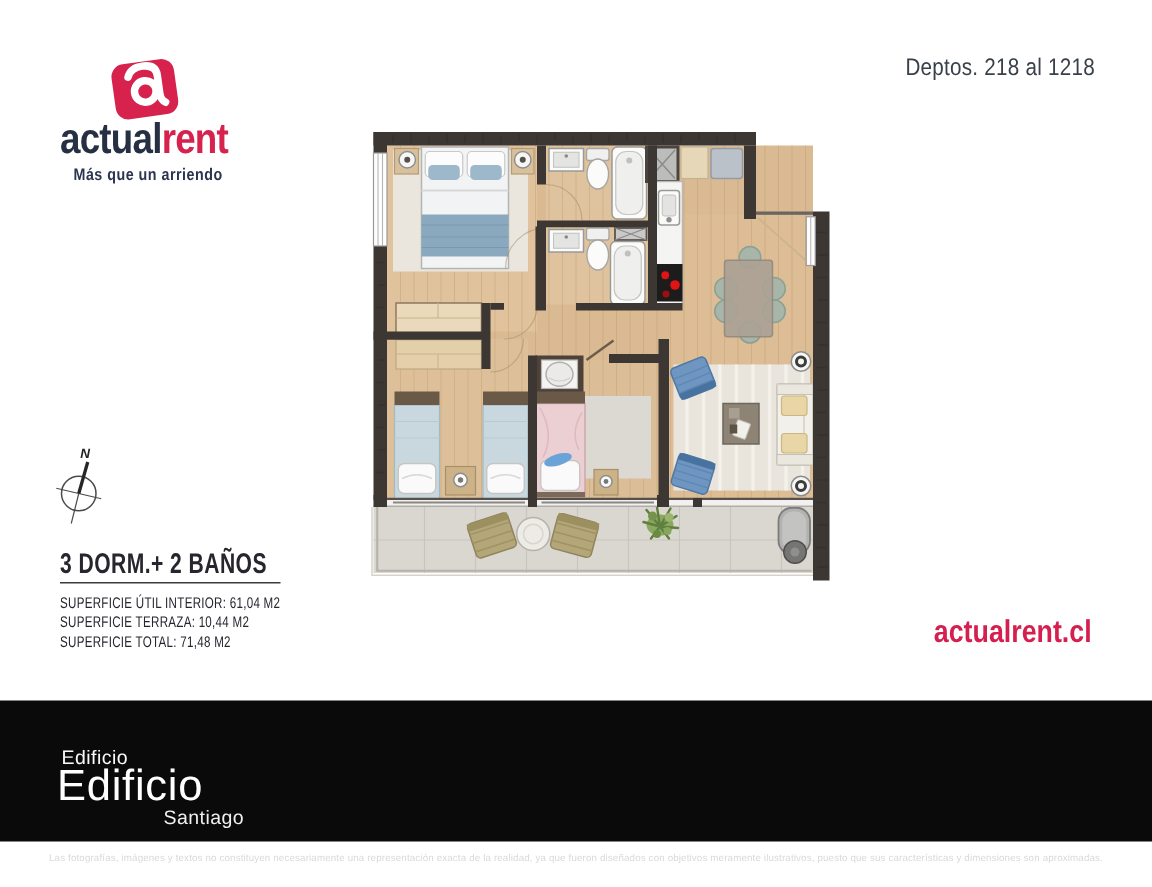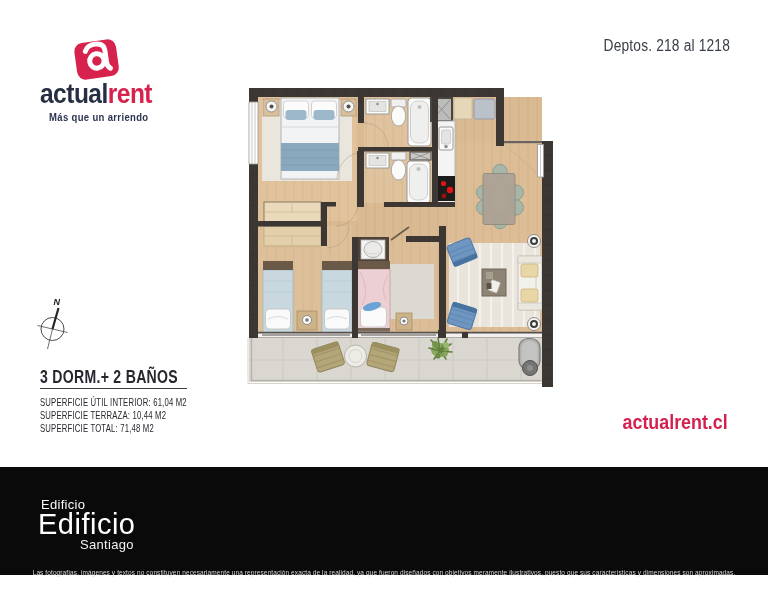--- a/index.html
+++ b/index.html
@@ -383,23 +383,23 @@
 <div class="abs" style="left:40px;top:387.5px;width:147px;height:1.4px;background:#3a3a3a;"></div>
 
 <div class="abs" style="left:40px;top:397px;font-size:10.3px;color:#26262e;letter-spacing:0.25px;white-space:nowrap;transform:scaleX(0.75);transform-origin:left top;">SUPERFICIE ÚTIL INTERIOR: 61,04 M2</div>
 
 <div class="abs" style="left:40px;top:409.8px;font-size:10.3px;color:#26262e;letter-spacing:0.25px;white-space:nowrap;transform:scaleX(0.75);transform-origin:left top;">SUPERFICIE TERRAZA: 10,44 M2</div>
 
 <div class="abs" style="left:40px;top:422.6px;font-size:10.3px;color:#26262e;letter-spacing:0.25px;white-space:nowrap;transform:scaleX(0.75);transform-origin:left top;">SUPERFICIE TOTAL: 71,48 M2</div>
 
 <div class="abs" style="right:40px;top:410px;font-size:21px;font-weight:800;color:#d51f4e;white-space:nowrap;transform:scaleX(0.85);transform-origin:right top;">actualrent.cl</div>
 
-<div class="abs" style="left:0;top:467px;width:768px;height:108px;background:#0a0a0a;">
+<div class="abs" style="left:0;top:467px;width:768px;height:94px;background:#0a0a0a;">
 
 <div class="abs" style="left:41px;top:30px;font-size:13px;color:#fafafa;font-weight:400;letter-spacing:0.3px;">Edificio</div>
 
 <div class="abs" style="left:38px;top:41px;font-size:29px;color:#ffffff;font-weight:400;letter-spacing:0.5px;">Edificio</div>
 
-<div class="abs" style="left:80px;top:70px;font-size:13px;color:#f0f0f0;font-weight:400;letter-spacing:0.3px;">Santiago</div>
+<div class="abs" style="left:109px;top:70px;font-size:13px;color:#f0f0f0;font-weight:400;letter-spacing:0.3px;">Santiago</div>
 
 
 <div class="abs" style="left:0;top:102px;width:768px;text-align:center;font-size:6.5px;color:#d9d9d9;letter-spacing:0.1px;white-space:nowrap;">Las fotografías, imágenes y textos no constituyen necesariamente una representación exacta de la realidad, ya que fueron diseñados con objetivos meramente ilustrativos, puesto que sus características y dimensiones son aproximadas.</div>
 </div>
 
 </body></html>

